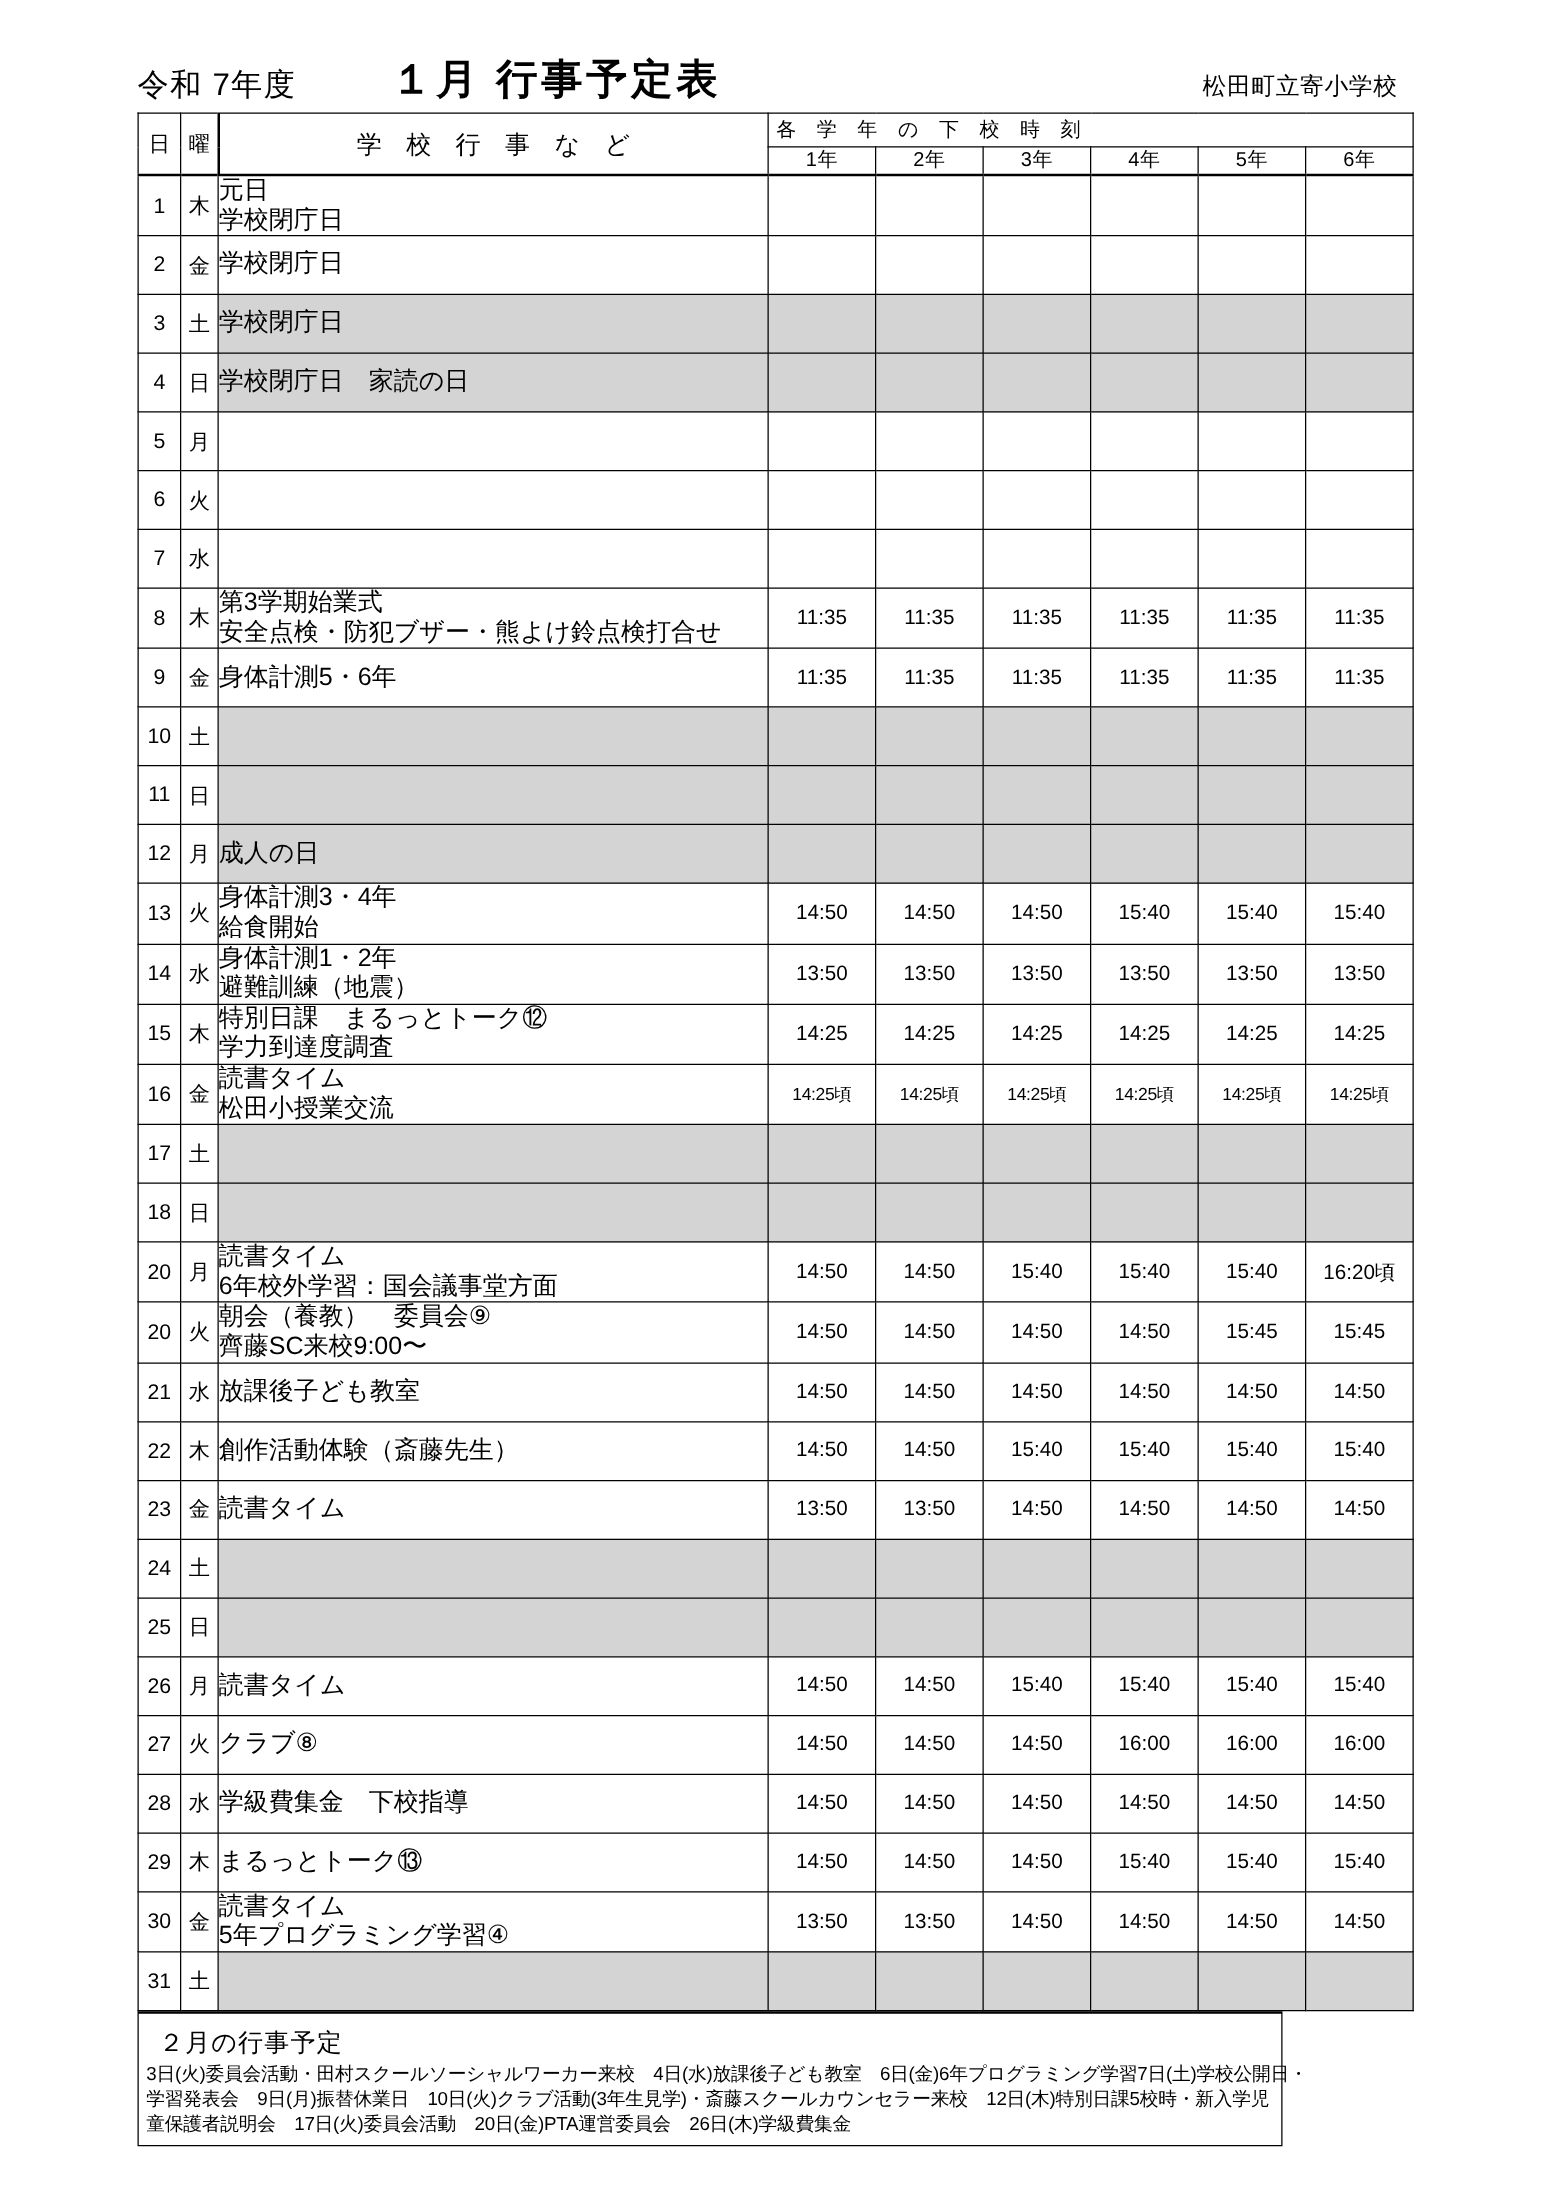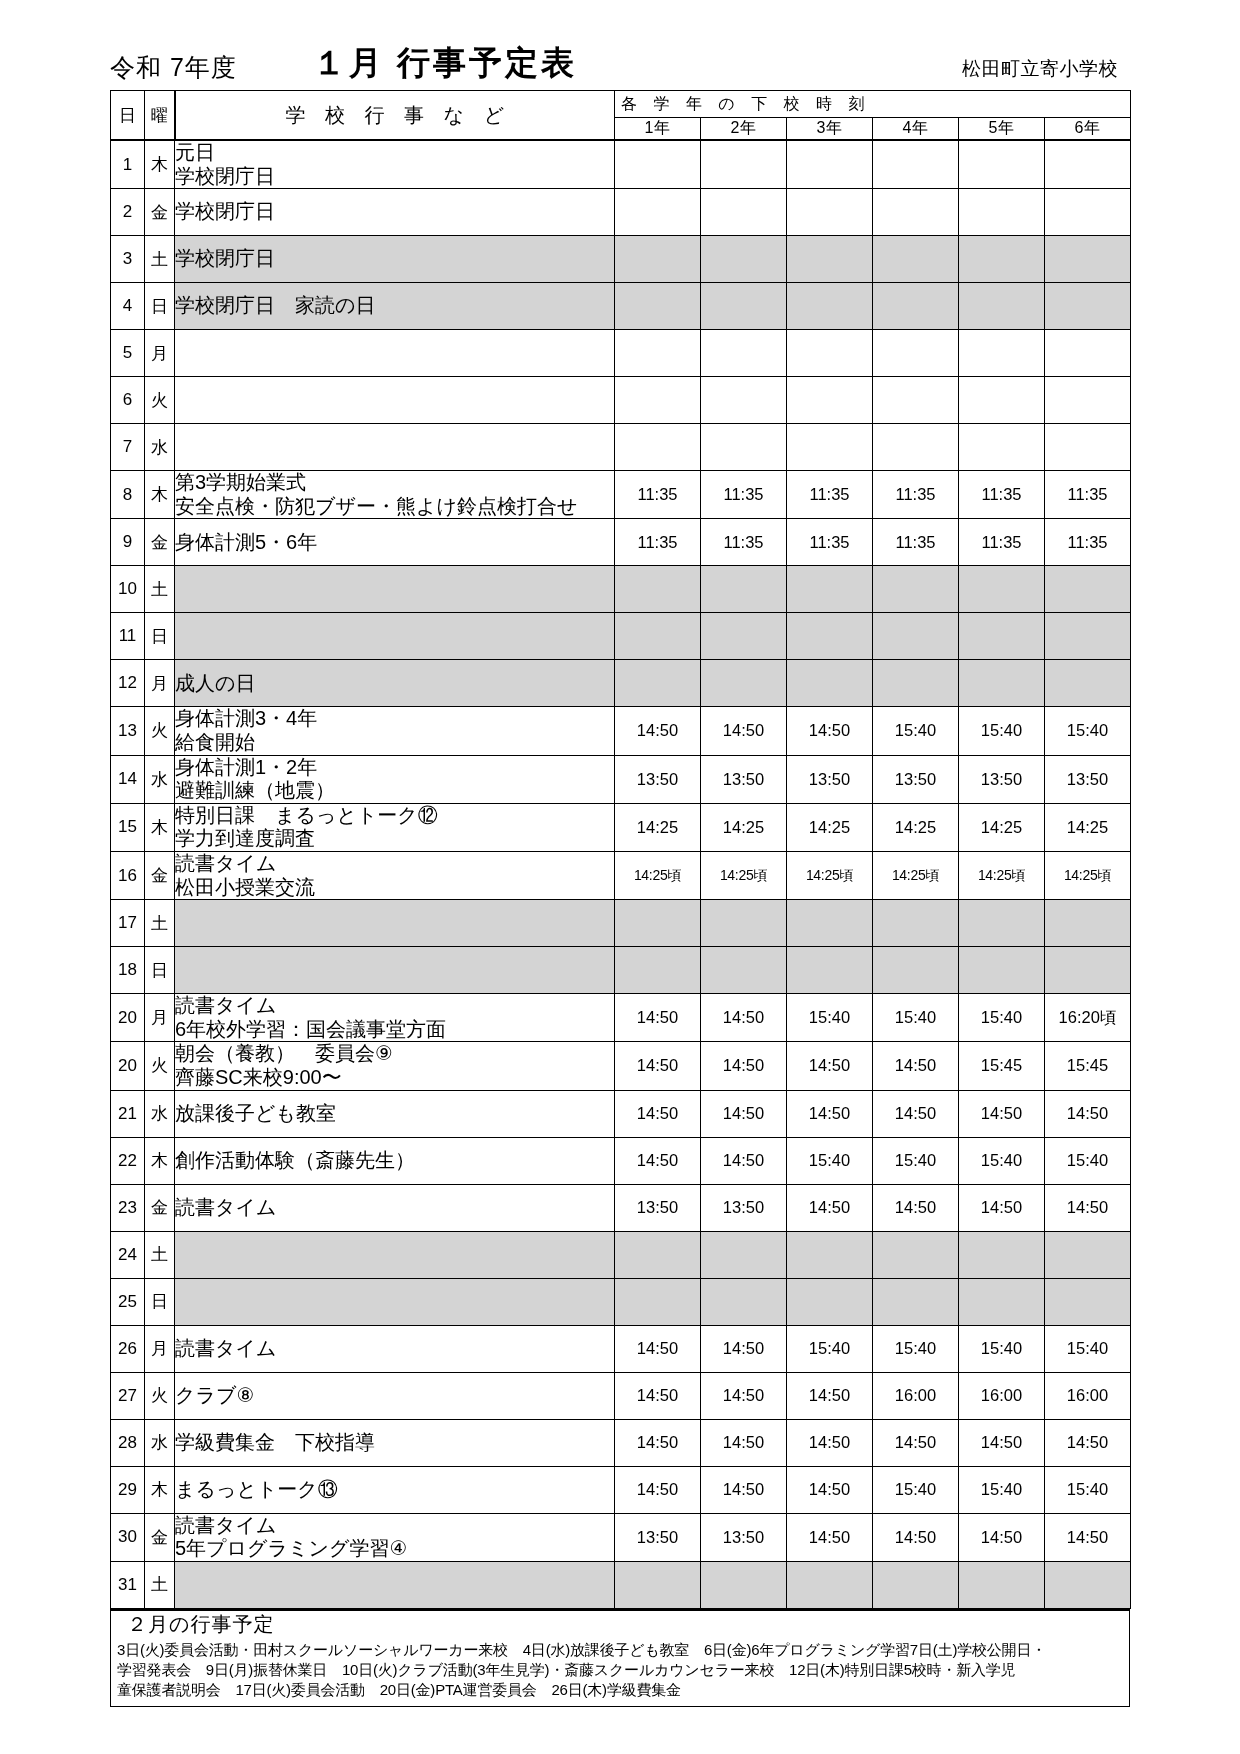--- a/index.html
+++ b/index.html
@@ -135,24 +135,24 @@
   td.time.small { font-size: 14px; letter-spacing: -0.3px; }
 
   tr.weekend td.event,
   tr.weekend td.time { background: #d4d4d4; }
 
   
   tr.first-data td { border-top: 2px solid #000; }
 
   
   .footer-box {
-    width: 1020px;
+    width: 916px;
     border: 1px solid #000;
     border-top: 2px solid #000;
-    padding: 0 6px 6px 6px;
+    padding: 10px 6px 6px 6px;
   }
   .footer-title {
     font-size: 20px;
     letter-spacing: 1px;
     padding-left: 10px;
     margin-bottom: 2px;
   }
   .footer-line {
     font-size: 15px;
     line-height: 1.34;

